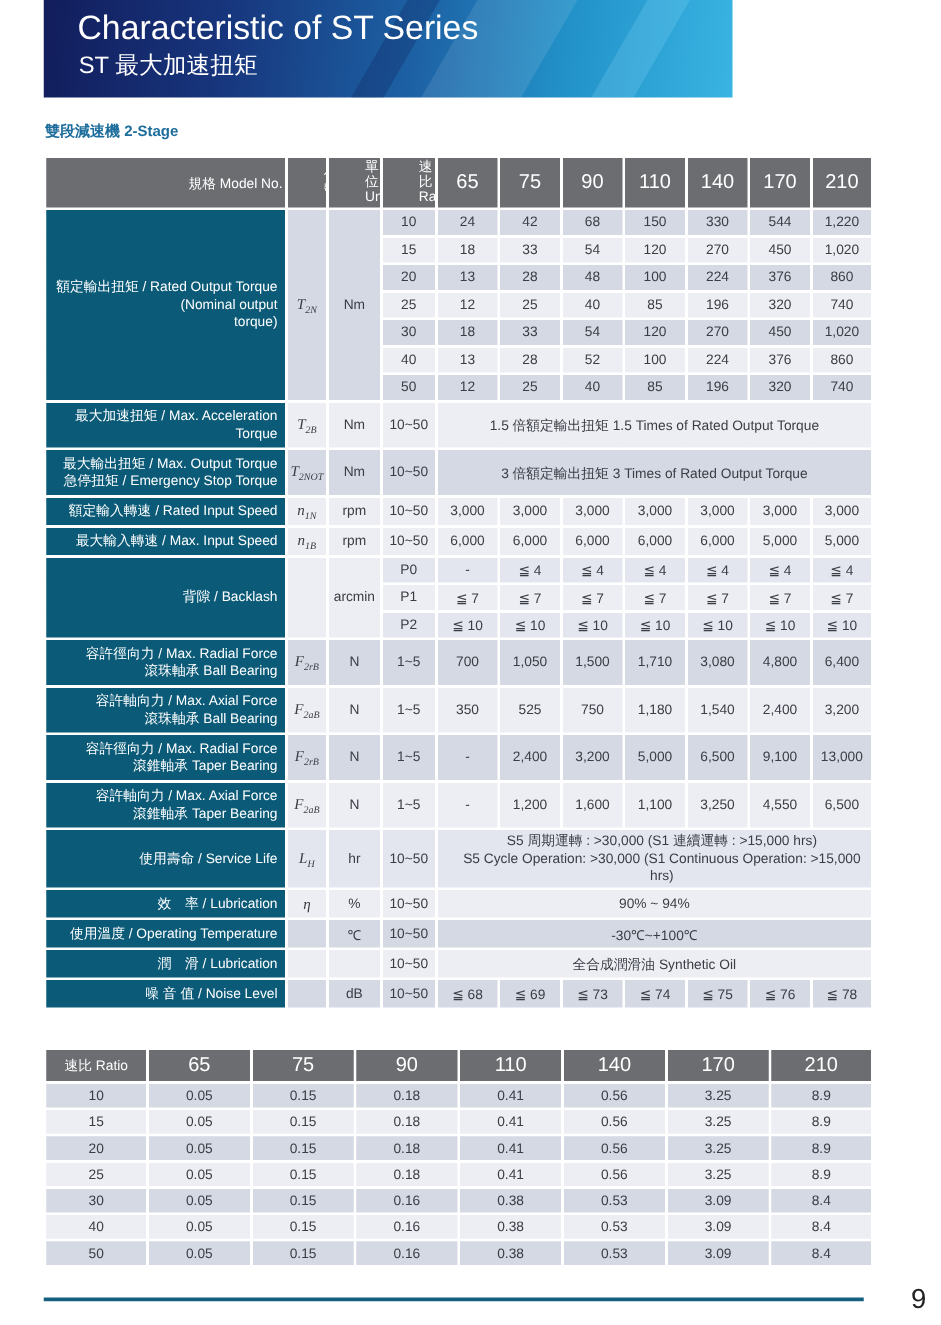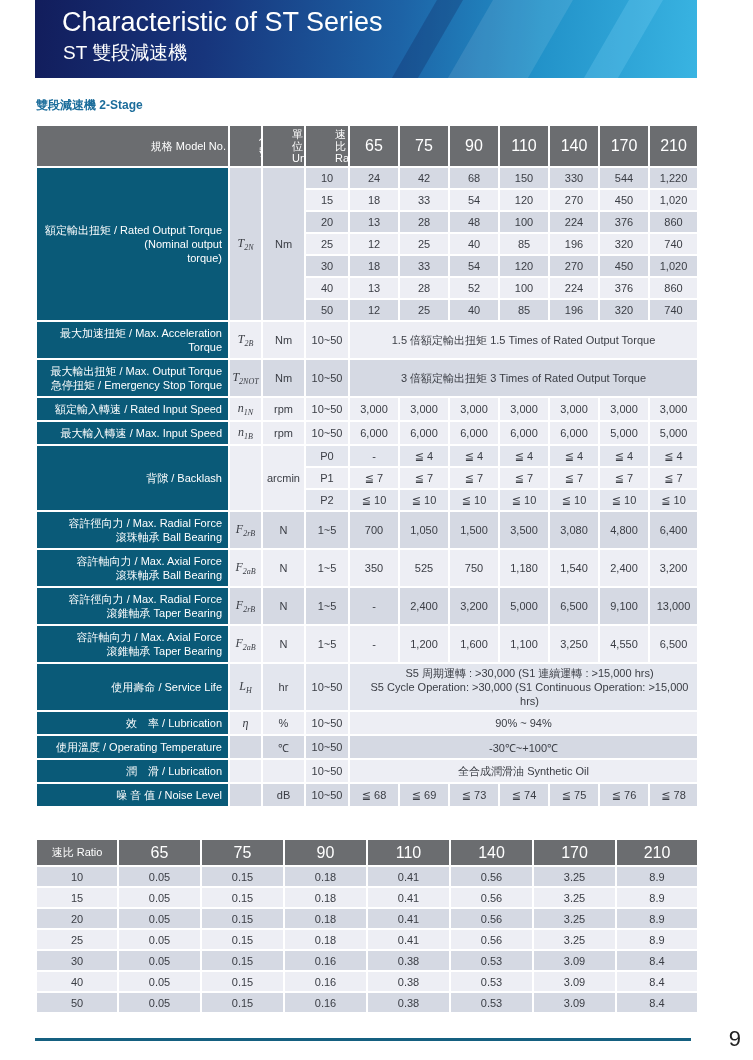--- a/index.html
+++ b/index.html
@@ -11,21 +11,21 @@
     --shade-c:#e3e6ee;
     --txt:#3a3d44;
     --rule:#156080;
   }
   *{box-sizing:border-box;}
   html,body{margin:0;padding:0;}
   body{width:753px;height:1060px;background:#fff;font-family:"Liberation Sans",sans-serif;position:relative;overflow:hidden;color:var(--txt);}
   .page{position:absolute;inset:0;}
 
   
-  .banner{position:absolute;left:35px;top:0;width:662px;height:78px;overflow:hidden;
+  .banner{position:absolute;left:35px;top:0;width:551px;height:78px;overflow:hidden;
     background:linear-gradient(96deg,#121d5c 0%,#17357c 26%,#1d63a6 55%,#2292c9 76%,#39b4e2 100%);}
   .banner .streak{position:absolute;top:-30px;height:150px;transform:skewX(-30deg);}
   .banner .s1{right:150px;width:80px;background:rgba(255,255,255,0.10);}
   .banner .s2{right:60px;width:34px;background:rgba(140,220,250,0.22);}
   .banner .s3{right:260px;width:26px;background:rgba(10,25,80,0.25);}
   .banner h1{margin:0;padding:7px 0 0 27px;font-size:27px;line-height:30px;font-weight:normal;color:#fff;position:relative;}
   .banner h2{margin:0;padding:5px 0 0 28px;font-size:19px;line-height:22px;font-weight:normal;color:#fff;position:relative;}
 
   
   .sec-title{position:absolute;left:36px;font-size:12px;font-weight:bold;color:var(--titleblue);}
@@ -67,21 +67,21 @@
 </head>
 <body>
 
 <div class="page">
 
   <header class="banner">
     <div class="streak s3"></div>
     <div class="streak s1"></div>
     <div class="streak s2"></div>
     <h1>Characteristic of ST Series</h1>
-    <h2>ST 雙段減速機</h2>
+    <h2>ST 最大加速扭矩</h2>
   </header>
 
   <div class="sec-title sec1">雙段減速機 2-Stage</div>
 
   <table class="spec">
     <colgroup>
       <col style="width:193px">
         <col style="width:33px">
         <col style="width:43px">
         <col style="width:44px">
@@ -279,21 +279,21 @@
           <td class="lbl" rowspan="1">
             <div>容許徑向力 / Max. Radial Force</div>
             <div>滾珠軸承 Ball Bearing</div>
           </td>
           <td class="code shade-a" rowspan="1"><i>F</i><sub>2rB</sub></td>
           <td class="unit shade-a" rowspan="1">N</td>
           <td class="ratio shade-a">1~5</td>
           <td class="val shade-a">700</td>
           <td class="val shade-a">1,050</td>
           <td class="val shade-a">1,500</td>
-          <td class="val shade-a">3,500</td>
+          <td class="val shade-a">1,710</td>
           <td class="val shade-a">3,080</td>
           <td class="val shade-a">4,800</td>
           <td class="val shade-a">6,400</td>
         </tr>
         <tr>
           <td class="lbl" rowspan="1">
             <div>容許軸向力 / Max. Axial Force</div>
             <div>滾珠軸承 Ball Bearing</div>
           </td>
           <td class="code shade-b" rowspan="1"><i>F</i><sub>2aB</sub></td>

